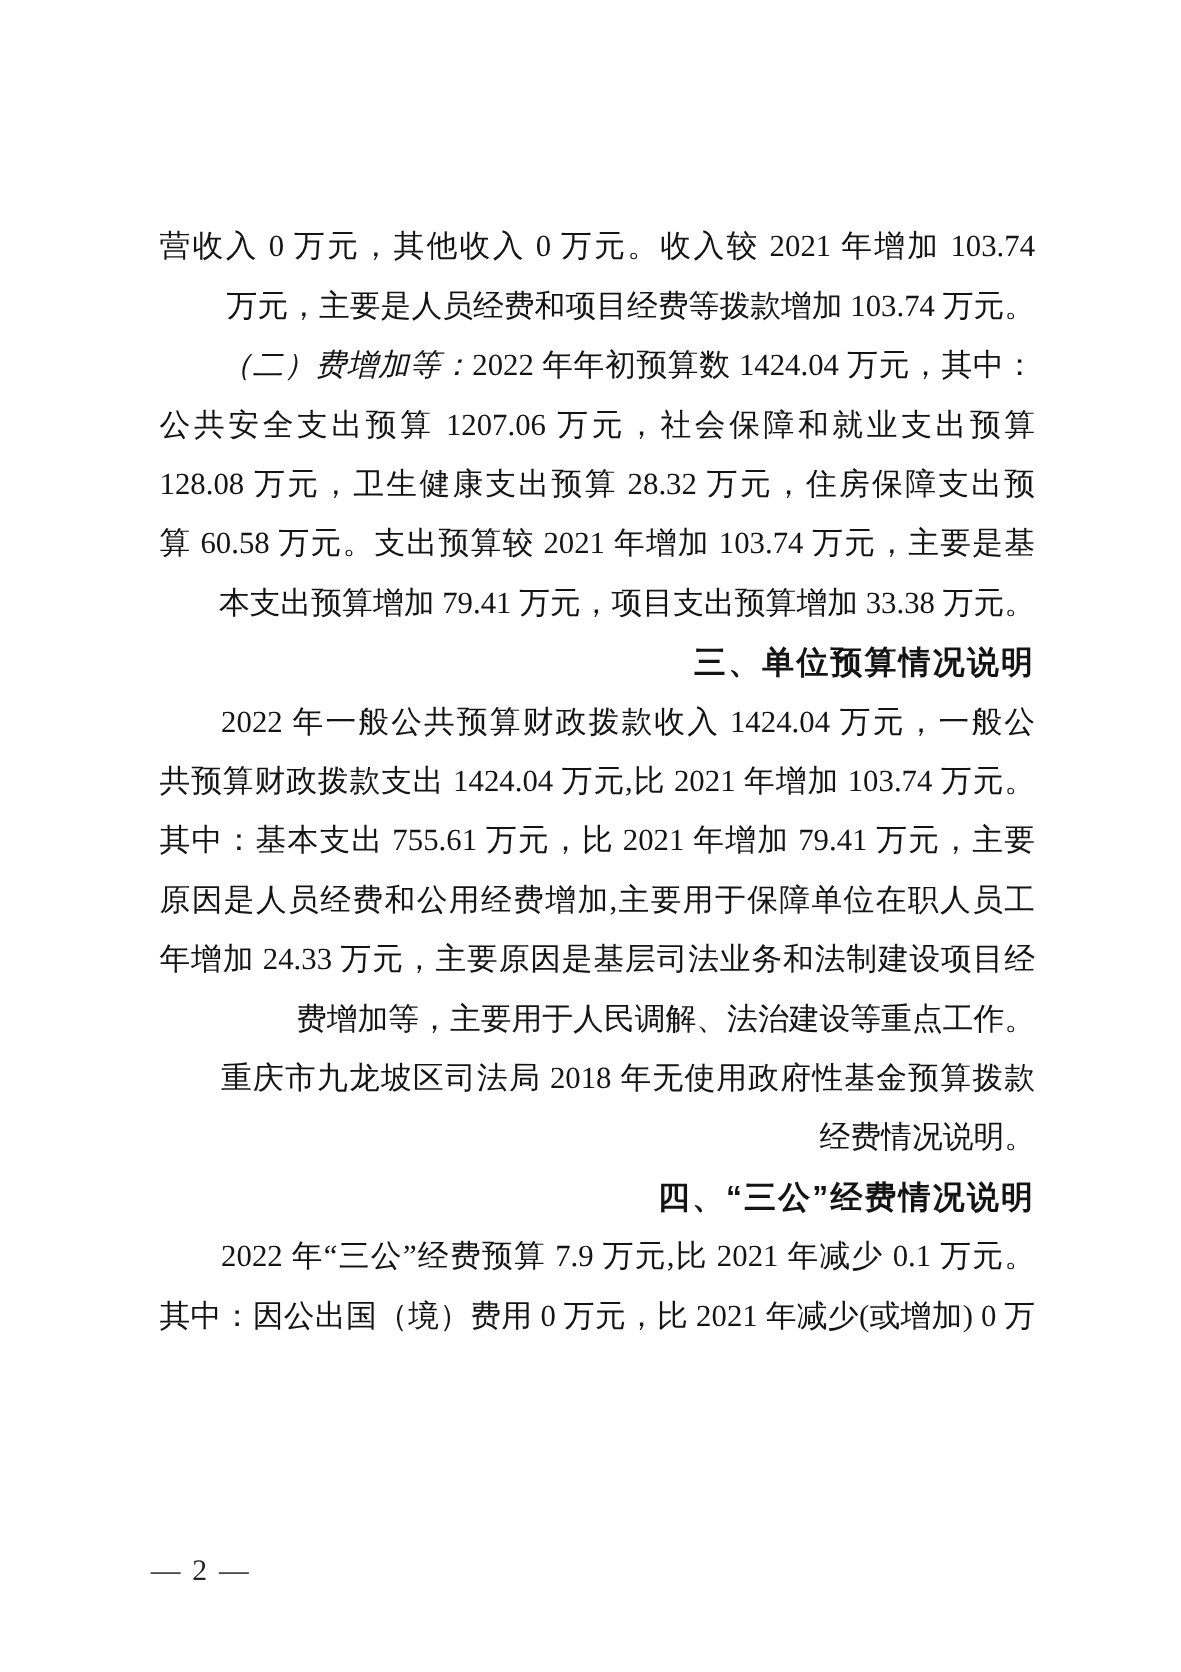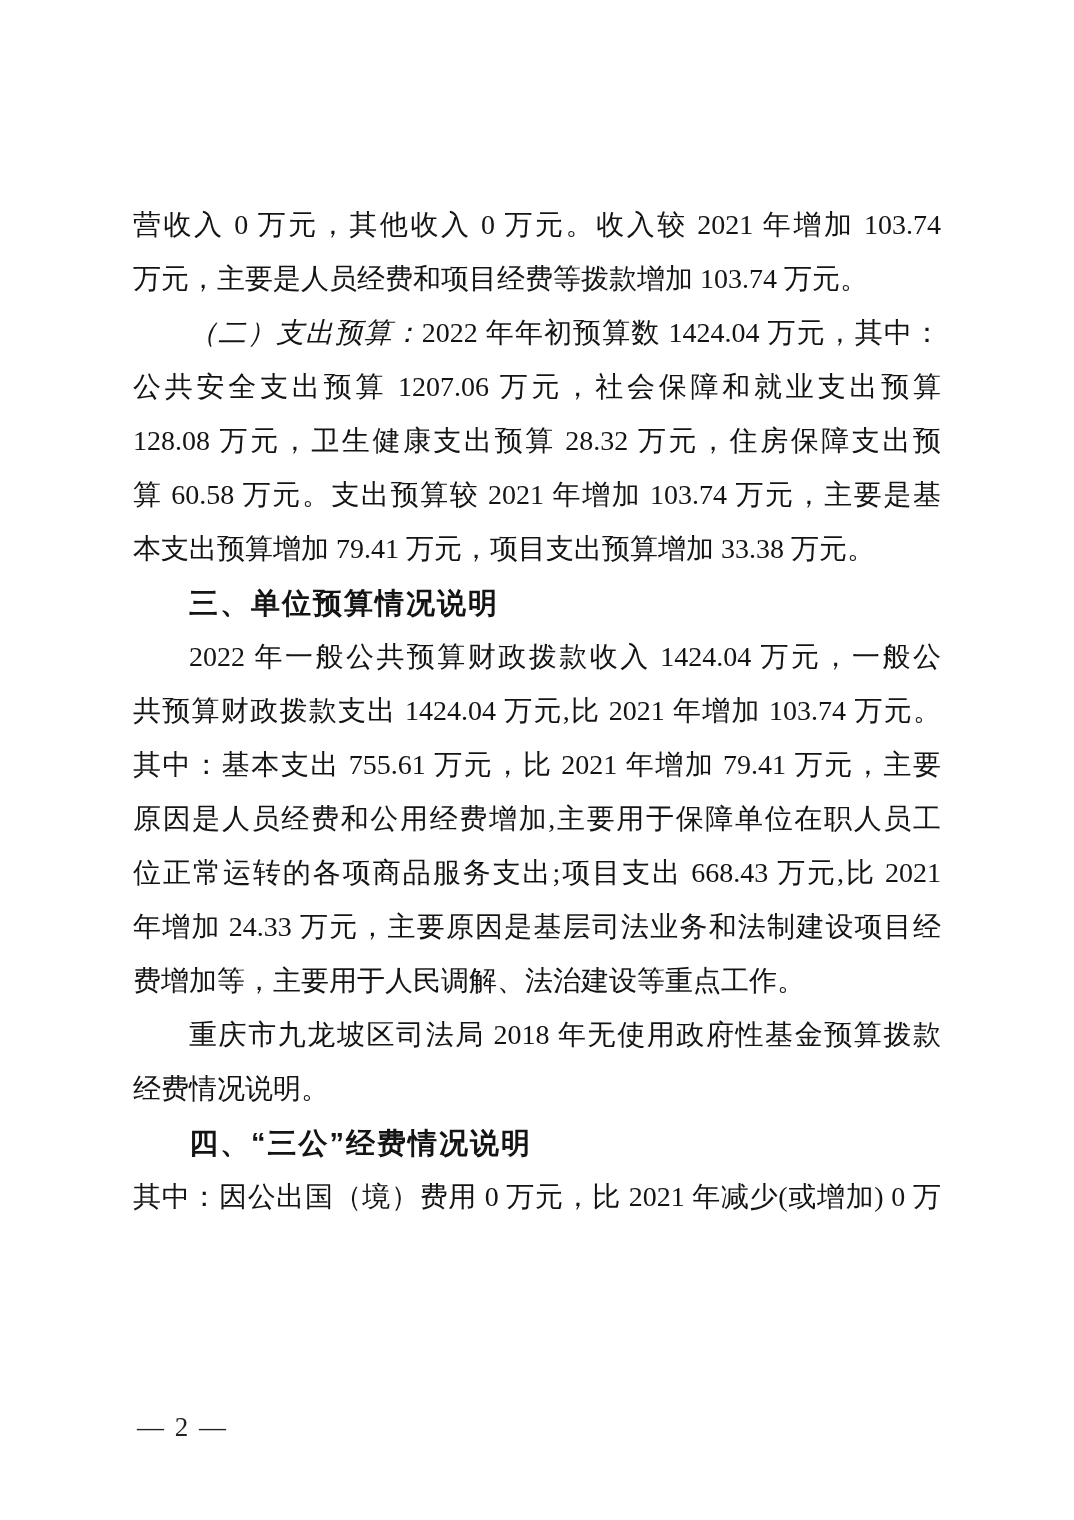--- a/index.html
+++ b/index.html
@@ -19,27 +19,28 @@
   .content {
     position: absolute;
     left: 133px;
     top: 198px;
     width: 808px;
     font-size: 28px;
     line-height: 54px;
   }
   .line {
     height: 54px;
-    text-align: left;
+    text-align: right;
     white-space: normal;
   }
   .justify {
     text-align: justify;
     text-align-last: justify;
     text-justify: inter-character;
+    margin-left: 12px;
   }
   .indent {
     text-indent: 56px;
   }
   .heading {
     font-family: Liberation Sans, sans-serif;
     font-weight: 700;
     font-size: 29px;
     letter-spacing: 2px;
   }
@@ -55,32 +56,32 @@
     color: #222222;
   }
 </style>
 </head>
 <body>
 
 <div class="page">
   <div class="content">
     <div class="line justify">营收入 0 万元，其他收入 0 万元。收入较 2021 年增加 103.74</div>
     <div class="line">万元，主要是人员经费和项目经费等拨款增加 103.74 万元。</div>
-    <div class="line justify indent"><span class="kai">（二）支出预算：</span><span>2022 年年初预算数 1424.04 万元，其中：</span></div>
+    <div class="line justify indent"><span class="kai">（二）费增加等：</span><span>2022 年年初预算数 1424.04 万元，其中：</span></div>
     <div class="line justify">公共安全支出预算 1207.06 万元，社会保障和就业支出预算</div>
     <div class="line justify">128.08 万元，卫生健康支出预算 28.32 万元，住房保障支出预</div>
     <div class="line justify">算 60.58 万元。支出预算较 2021 年增加 103.74 万元，主要是基</div>
     <div class="line">本支出预算增加 79.41 万元，项目支出预算增加 33.38 万元。</div>
     <div class="line heading indent">三、单位预算情况说明</div>
     <div class="line justify indent">2022 年一般公共预算财政拨款收入 1424.04 万元，一般公</div>
     <div class="line justify">共预算财政拨款支出 1424.04 万元,比 2021 年增加 103.74 万元。</div>
     <div class="line justify">其中：基本支出 755.61 万元，比 2021 年增加 79.41 万元，主要</div>
     <div class="line justify">原因是人员经费和公用经费增加,主要用于保障单位在职人员工</div>
-    <div class="line justify">位正常运转的各项商品服务支出;项目支出 668.43 万元,比 2021</div>
     <div class="line justify">年增加 24.33 万元，主要原因是基层司法业务和法制建设项目经</div>
     <div class="line">费增加等，主要用于人民调解、法治建设等重点工作。</div>
     <div class="line justify indent">重庆市九龙坡区司法局 2018 年无使用政府性基金预算拨款</div>
     <div class="line">经费情况说明。</div>
     <div class="line heading indent">四、“三公”经费情况说明</div>
+    <div class="line justify indent">2022 年“三公”经费预算 7.9 万元,比 2021 年减少 0.1 万元。</div>
     <div class="line justify">其中：因公出国（境）费用 0 万元，比 2021 年减少(或增加) 0 万</div>
   </div>
   <div class="footer">— 2 —</div>
 </div>
 
 </body></html>

